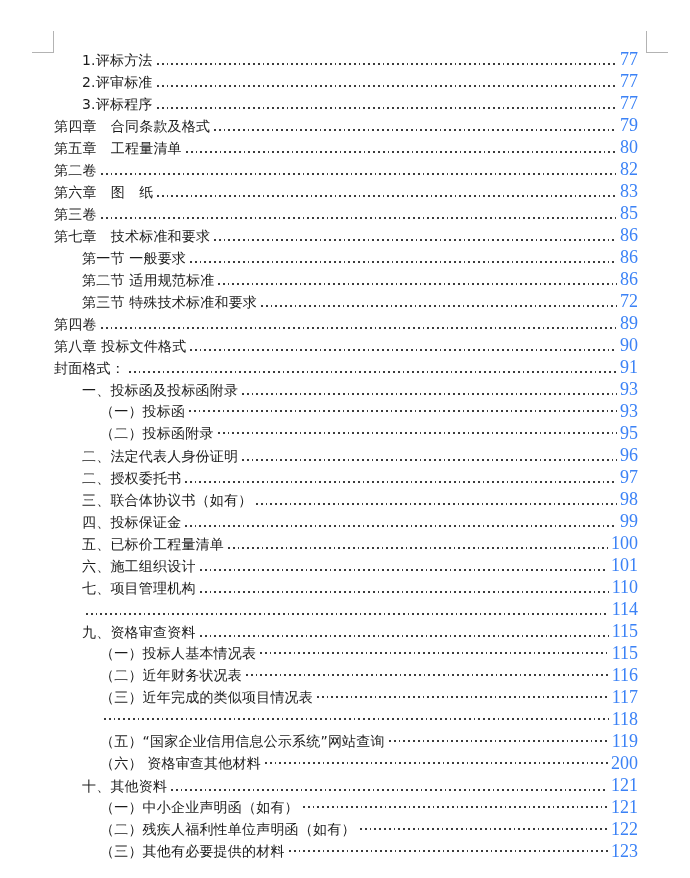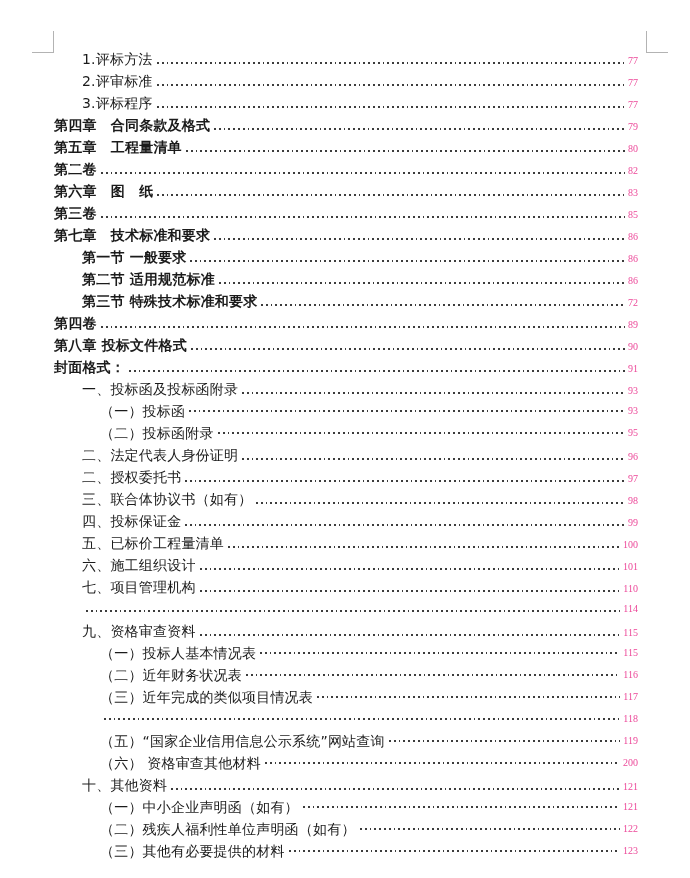--- a/index.html
+++ b/index.html
@@ -41,31 +41,31 @@
   }
   .toc-title {
     white-space: pre;
     font-size: 14px;
     color: #1b1b1b;
     letter-spacing: 0.2px;
   }
   .lv0 { padding-left: 54px; }
   .lv1 { padding-left: 82px; }
   .lv2 { padding-left: 100px; align-items: center; }
-  .bold .toc-title { font-weight: 700; }
+  .bold .toc-title { font-weight: 400; }
   .dot-leader {
     flex: 1 1 auto;
     height: 2px;
     margin: 0 3px 1px 4px;
     background: repeating-linear-gradient(to right, #3c3c3c 0px, #3c3c3c 1.8px, transparent 1.8px, transparent 4.8px);
   }
   .toc-page {
     font-family: "Liberation Serif", "DejaVu Serif", serif;
-    font-size: 10px;
-    color: #ec4899;
+    font-size: 18px;
+    color: #3b82f6;
     text-align: right;
     white-space: nowrap;
   }
 </style>
 </head>
 <body>
 
 <div class="page">
   <div class="crop-mark cm-tl-v"></div>
   <div class="crop-mark cm-tl-h"></div>

